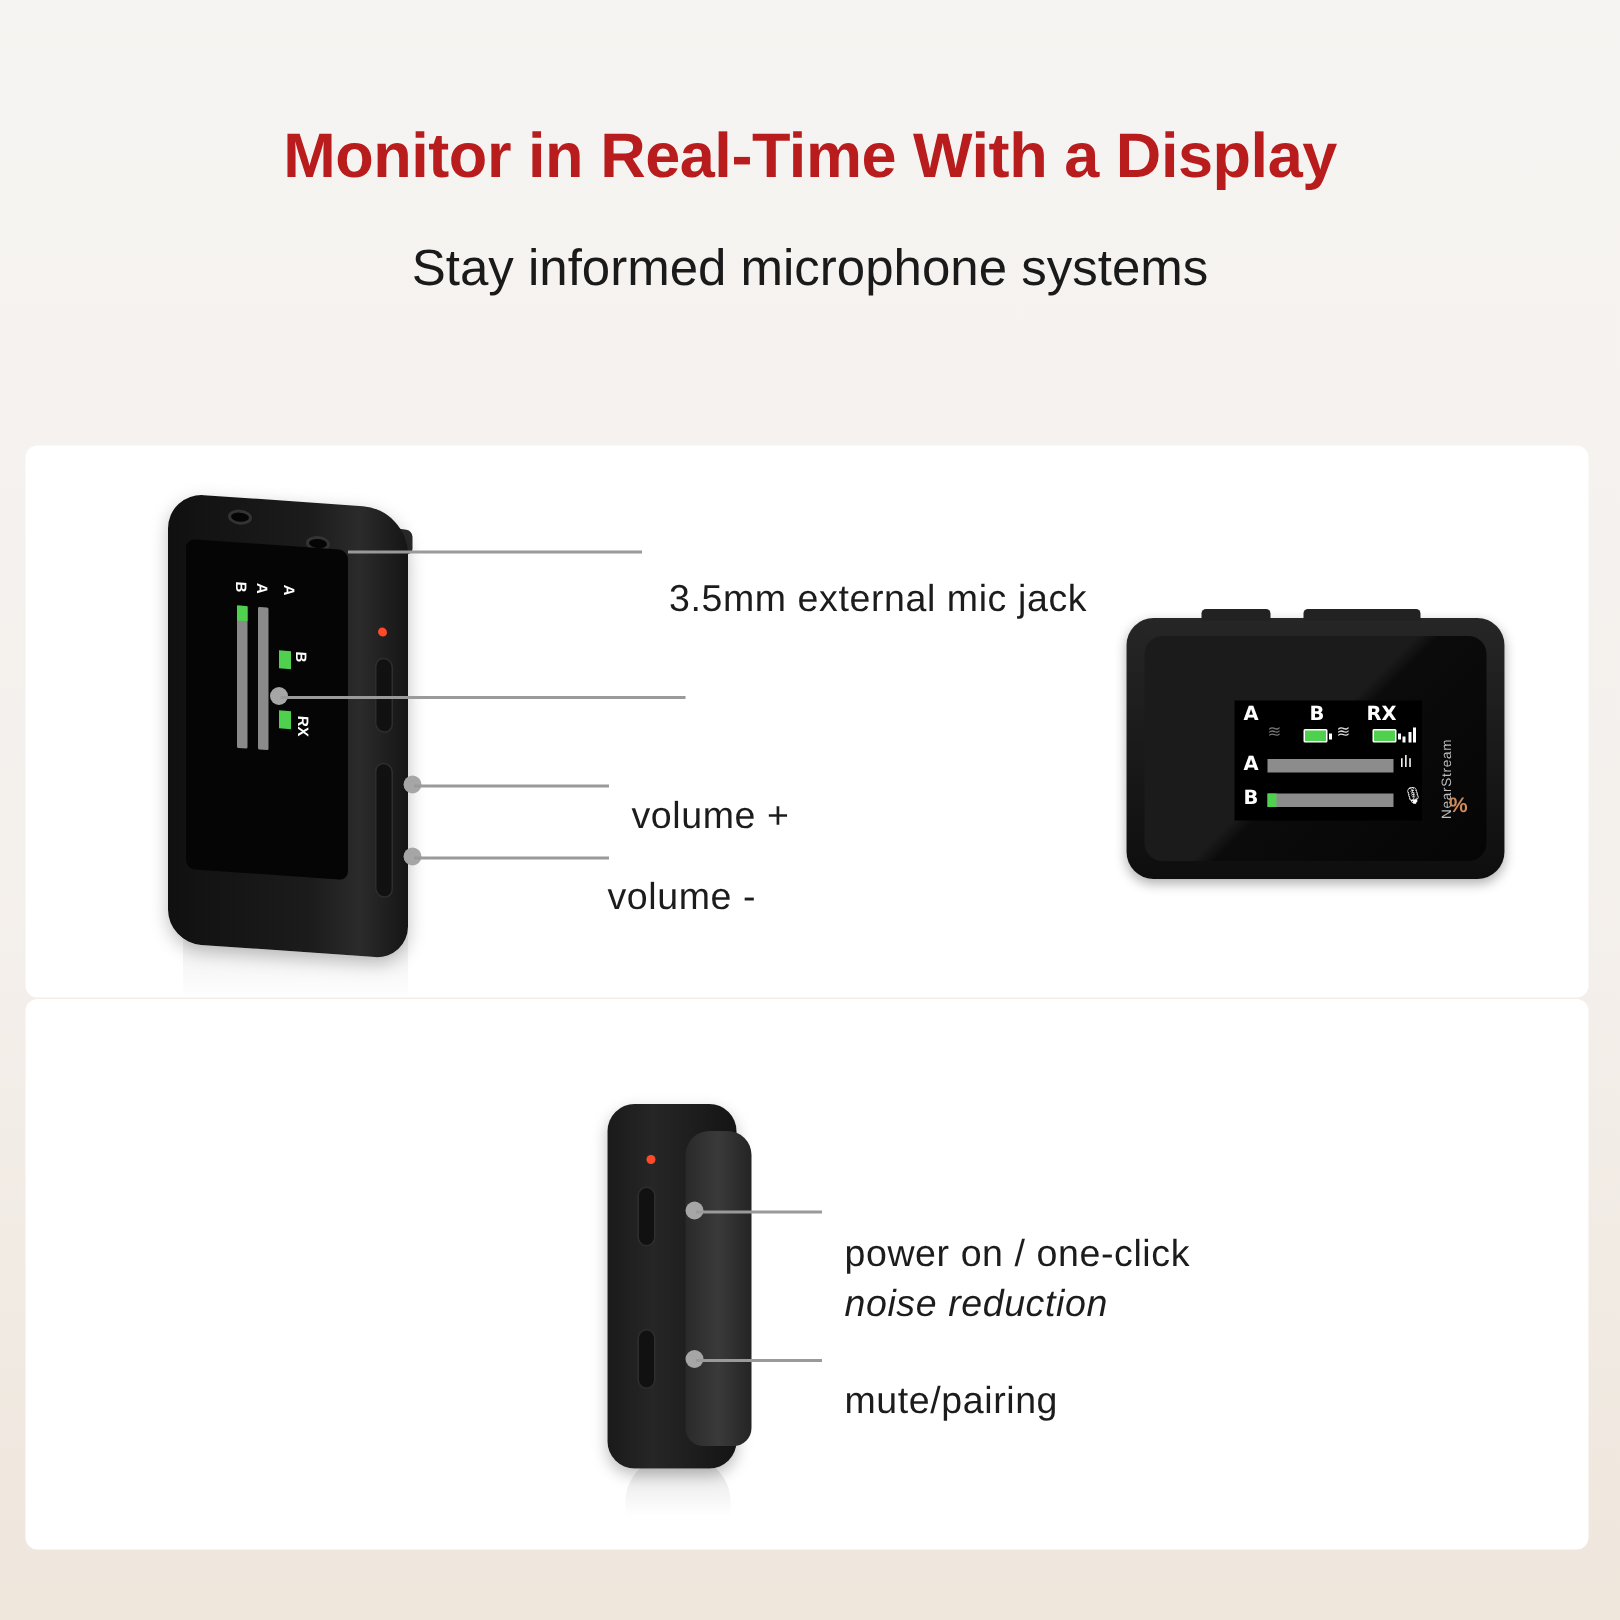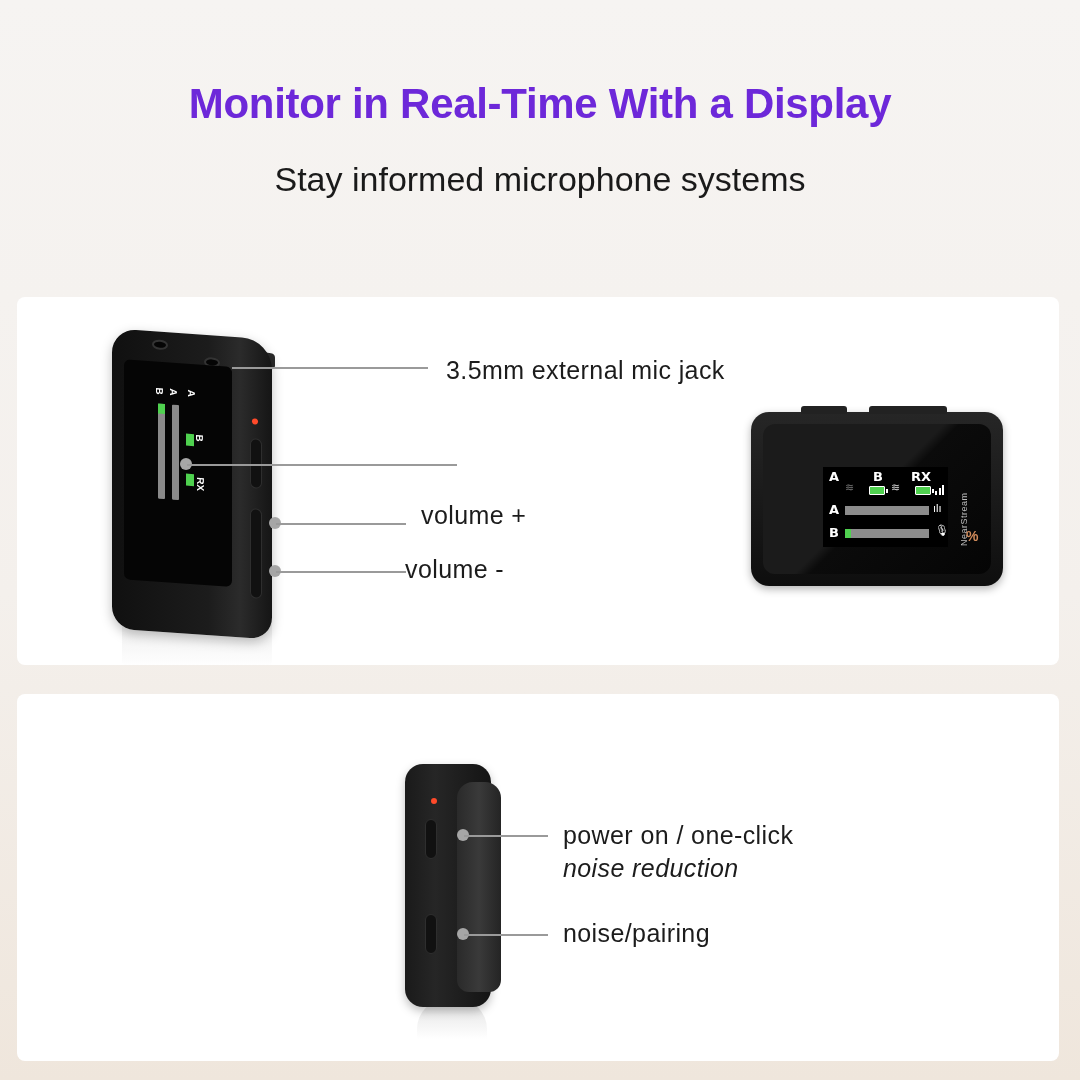--- a/index.html
+++ b/index.html
@@ -5,34 +5,34 @@
   * { box-sizing: border-box; margin: 0; padding: 0; }
   html, body { width: 1080px; height: 1080px; overflow: hidden; }
   body {
     position: relative;
     font-family: "Liberation Sans", sans-serif;
     background: linear-gradient(180deg, #f6f4f2 0%, #f4f0ec 55%, #efe6dc 100%);
     color: #111;
   }
   .title {
     position: absolute; left: 0; top: 80px; width: 1080px;
-    text-align: center; font-weight: 700; font-size: 42px; letter-spacing: -0.3px; color: #6d28d9;
+    text-align: center; font-weight: 700; font-size: 42px; letter-spacing: -0.3px; color: #b91c1c;
   }
   .subtitle {
     position: absolute; left: 0; top: 160px; width: 1080px;
     text-align: center; font-size: 34px; color: #1a1a1a; font-weight: 400;
   }
   .card {
     position: absolute; left: 17px; width: 1042px; background: #ffffff; border-radius: 8px; overflow: hidden;
   }
   .card1 { top: 297px; height: 368px; }
-  .card2 { top: 694px; height: 367px; text-align: right; }
+  .card2 { top: 666px; height: 367px; text-align: right; }
 
   .label {
-    position: absolute; font-size: 25px; color: #1c1c1c; white-space: nowrap; letter-spacing: 0.4px; line-height: 33px;
+    position: absolute; font-size: 25px; color: #1c1c1c; white-space: nowrap; letter-spacing: 0.4px; line-height: 33px; margin-top: 29px;
   }
   .leader { position: absolute; height: 1.5px; background: #9a9a9a; }
   .dot { position: absolute; width: 12px; height: 12px; border-radius: 50%; background: #a6a6a6; }
 
   
   .dev1 {
     position: absolute; left: 95px; top: 37px; width: 160px; height: 300px;
     background: linear-gradient(90deg, #101010 0%, #1c1c1c 60%, #2b2b2b 80%, #151515 100%);
     border-radius: 24px 30px 22px 22px;
     transform: skewY(4deg);
@@ -195,14 +195,14 @@
   </div>
   <div class="dev3-clip"></div>
 
   <div class="dot" style="left:440px; top:135px;"></div>
   <div class="leader" style="left:447px; top:141px; width:84px;"></div>
   <div class="label" style="left:546px; top:125px;">power on / one-click</div>
   <div class="label" style="left:546px; top:158px;font-style:italic;">noise reduction</div>
 
   <div class="dot" style="left:440px; top:234px;"></div>
   <div class="leader" style="left:447px; top:240px; width:84px;"></div>
-  <div class="label" style="left:546px; top:223px;">noise/pairing</div>
+  <div class="label" style="left:546px; top:223px;">mute/pairing</div>
 </section>
 
 </body></html>

